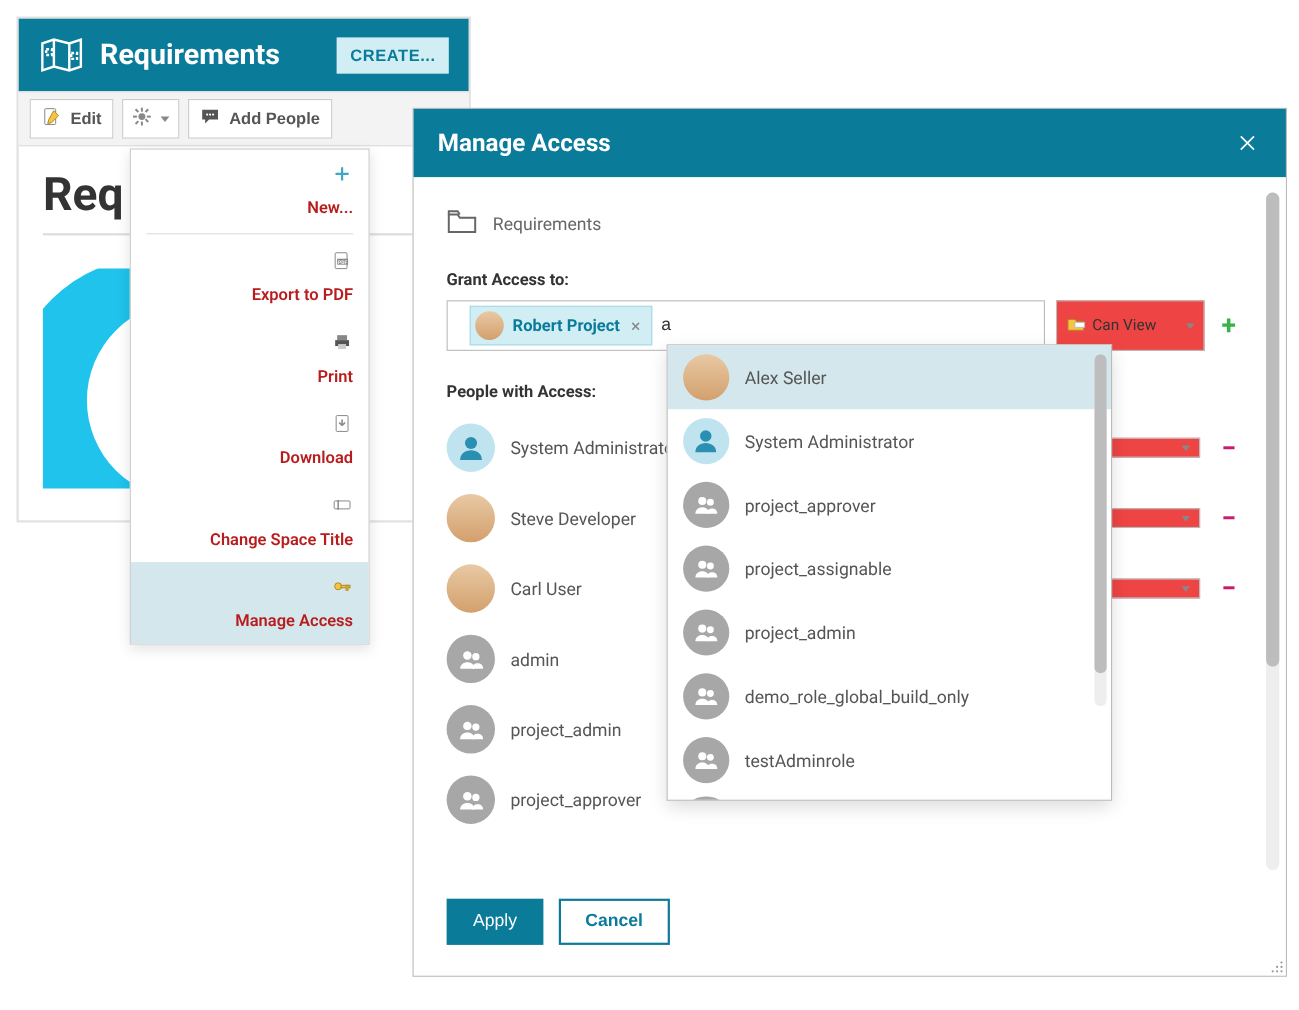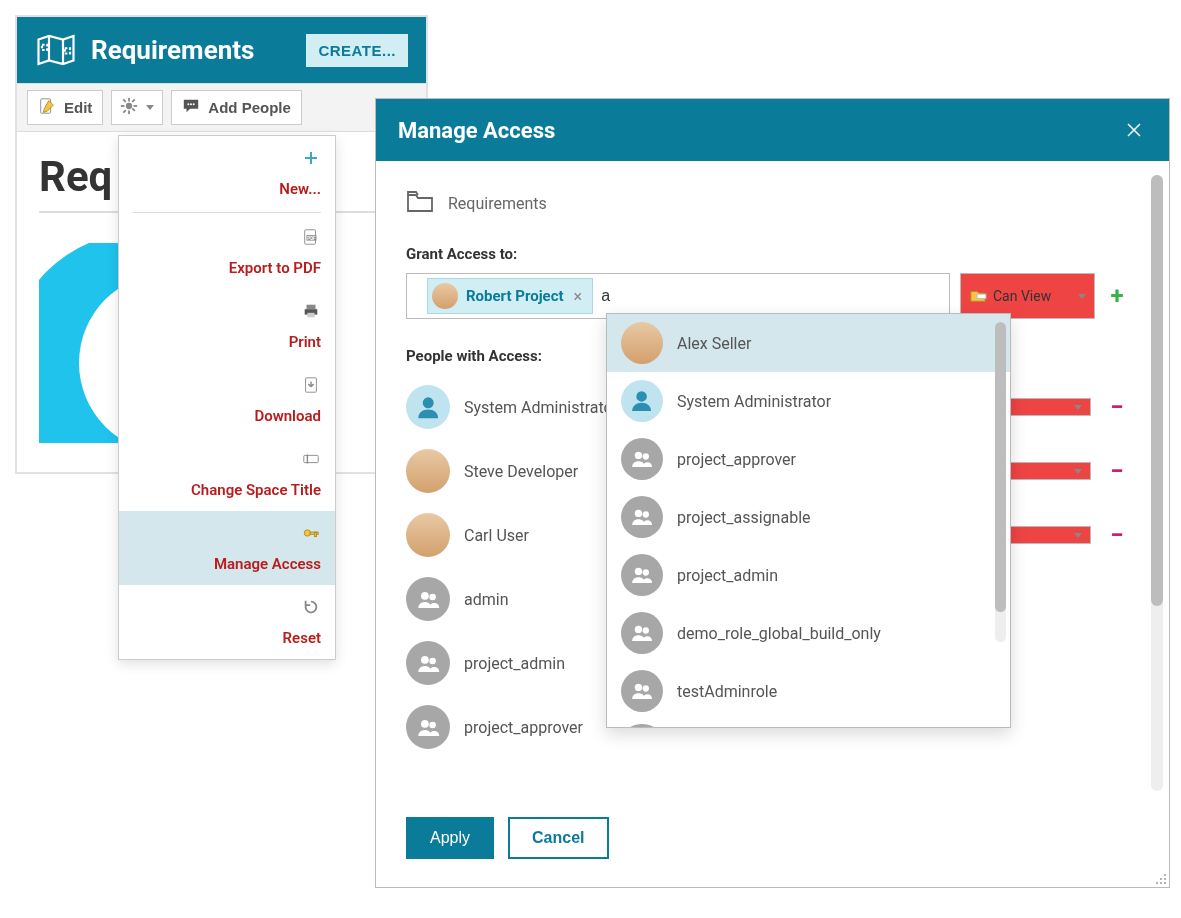--- a/index.html
+++ b/index.html
@@ -468,29 +468,20 @@
   <div class="dd-item selected">
     <span class="dd-icon">
         <svg width="18" height="18" viewBox="0 0 20 20">
           <circle cx="6" cy="10" r="3.5" fill="#f6c344" stroke="#b48a1e"></circle>
           <rect x="9" y="9" width="9" height="2.5" fill="#f6c344" stroke="#b48a1e"></rect>
           <rect x="14" y="9" width="2" height="5" fill="#f6c344" stroke="#b48a1e"></rect>
         </svg>
       </span>
     <span>Manage Access</span>
   </div>
-  <div class="dd-item">
-    <span class="dd-icon">
-        <svg width="18" height="18" viewBox="0 0 20 20">
-          <path d="M10 4a6 6 0 1 1-5.7 4.1" fill="none" stroke="#888" stroke-width="2"></path>
-          <path d="M4 3v5h5" fill="none" stroke="#888" stroke-width="2"></path>
-        </svg>
-      </span>
-    <span>Reset</span>
-  </div>
 </div>
 
 <div class="modal">
   <div class="modal-header">
     <span class="modal-title">Manage Access</span>
     <span class="modal-close">
       <svg width="18" height="18" viewBox="0 0 18 18">
           <path d="M3 3l12 12M15 3L3 15" stroke="#fff" stroke-width="1.5"></path>
         </svg>
     </span>

